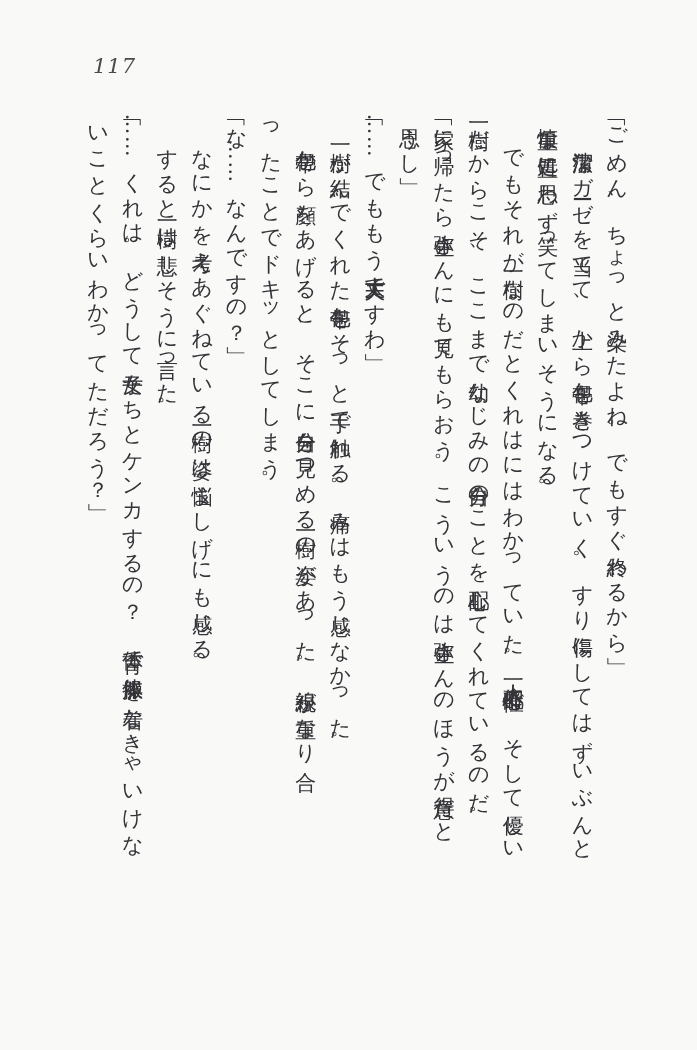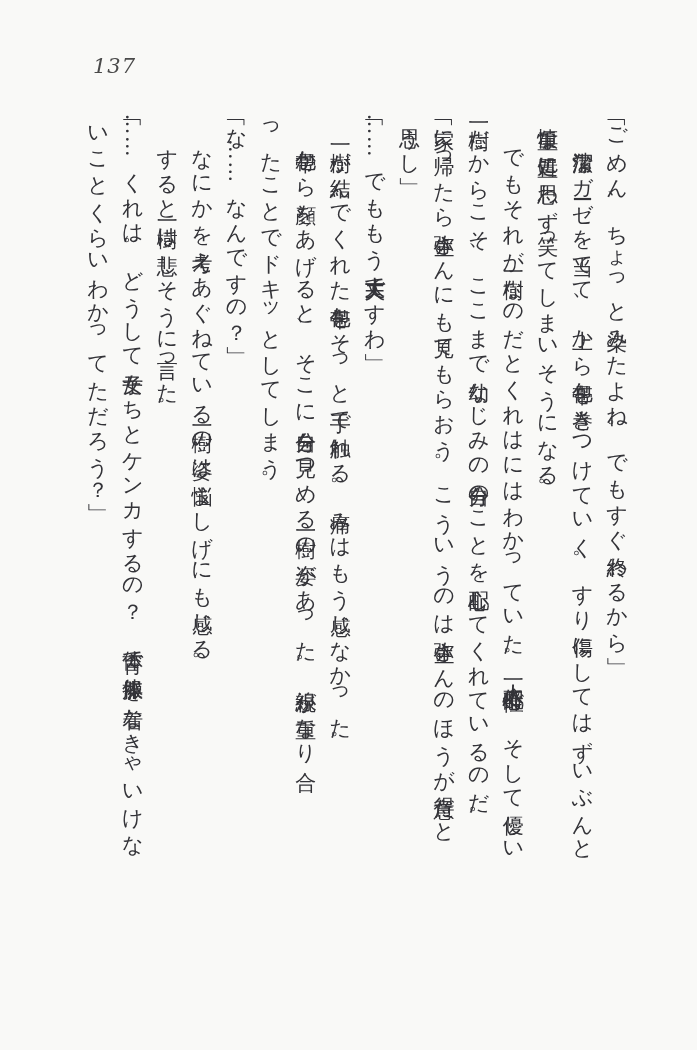--- a/index.html
+++ b/index.html
@@ -43,21 +43,21 @@
   .line {
     white-space: nowrap;
     line-height: 34.6px;
     text-align: start;
   }
 </style>
 </head>
 <body>
 
 <div class="page">
-  <div class="page-number">137</div>
+  <div class="page-number">117</div>
 
   <div class="text-block">
     <div class="line">「ごめん、ちょっと染みたよね。でもすぐ終わるから」</div>
     <div class="line">　清潔なガーゼを当てて、上から包帯を巻きつけていく。すり傷にしてはずいぶんと</div>
     <div class="line">慎重な処置に思わず笑ってしまいそうになる。</div>
     <div class="line">　でもそれが一樹なのだとくれはにはわかっていた。人一倍心配性で、そして優しい</div>
     <div class="line">一樹だからこそ、ここまで幼なじみの自分のことを心配してくれているのだ。</div>
     <div class="line">「家に帰ったら弥生さんにも見てもらおう。こういうのは弥生さんのほうが得意だと</div>
     <div class="line">思うし」</div>
     <div class="line">「……でももう大丈夫ですわ」</div>

